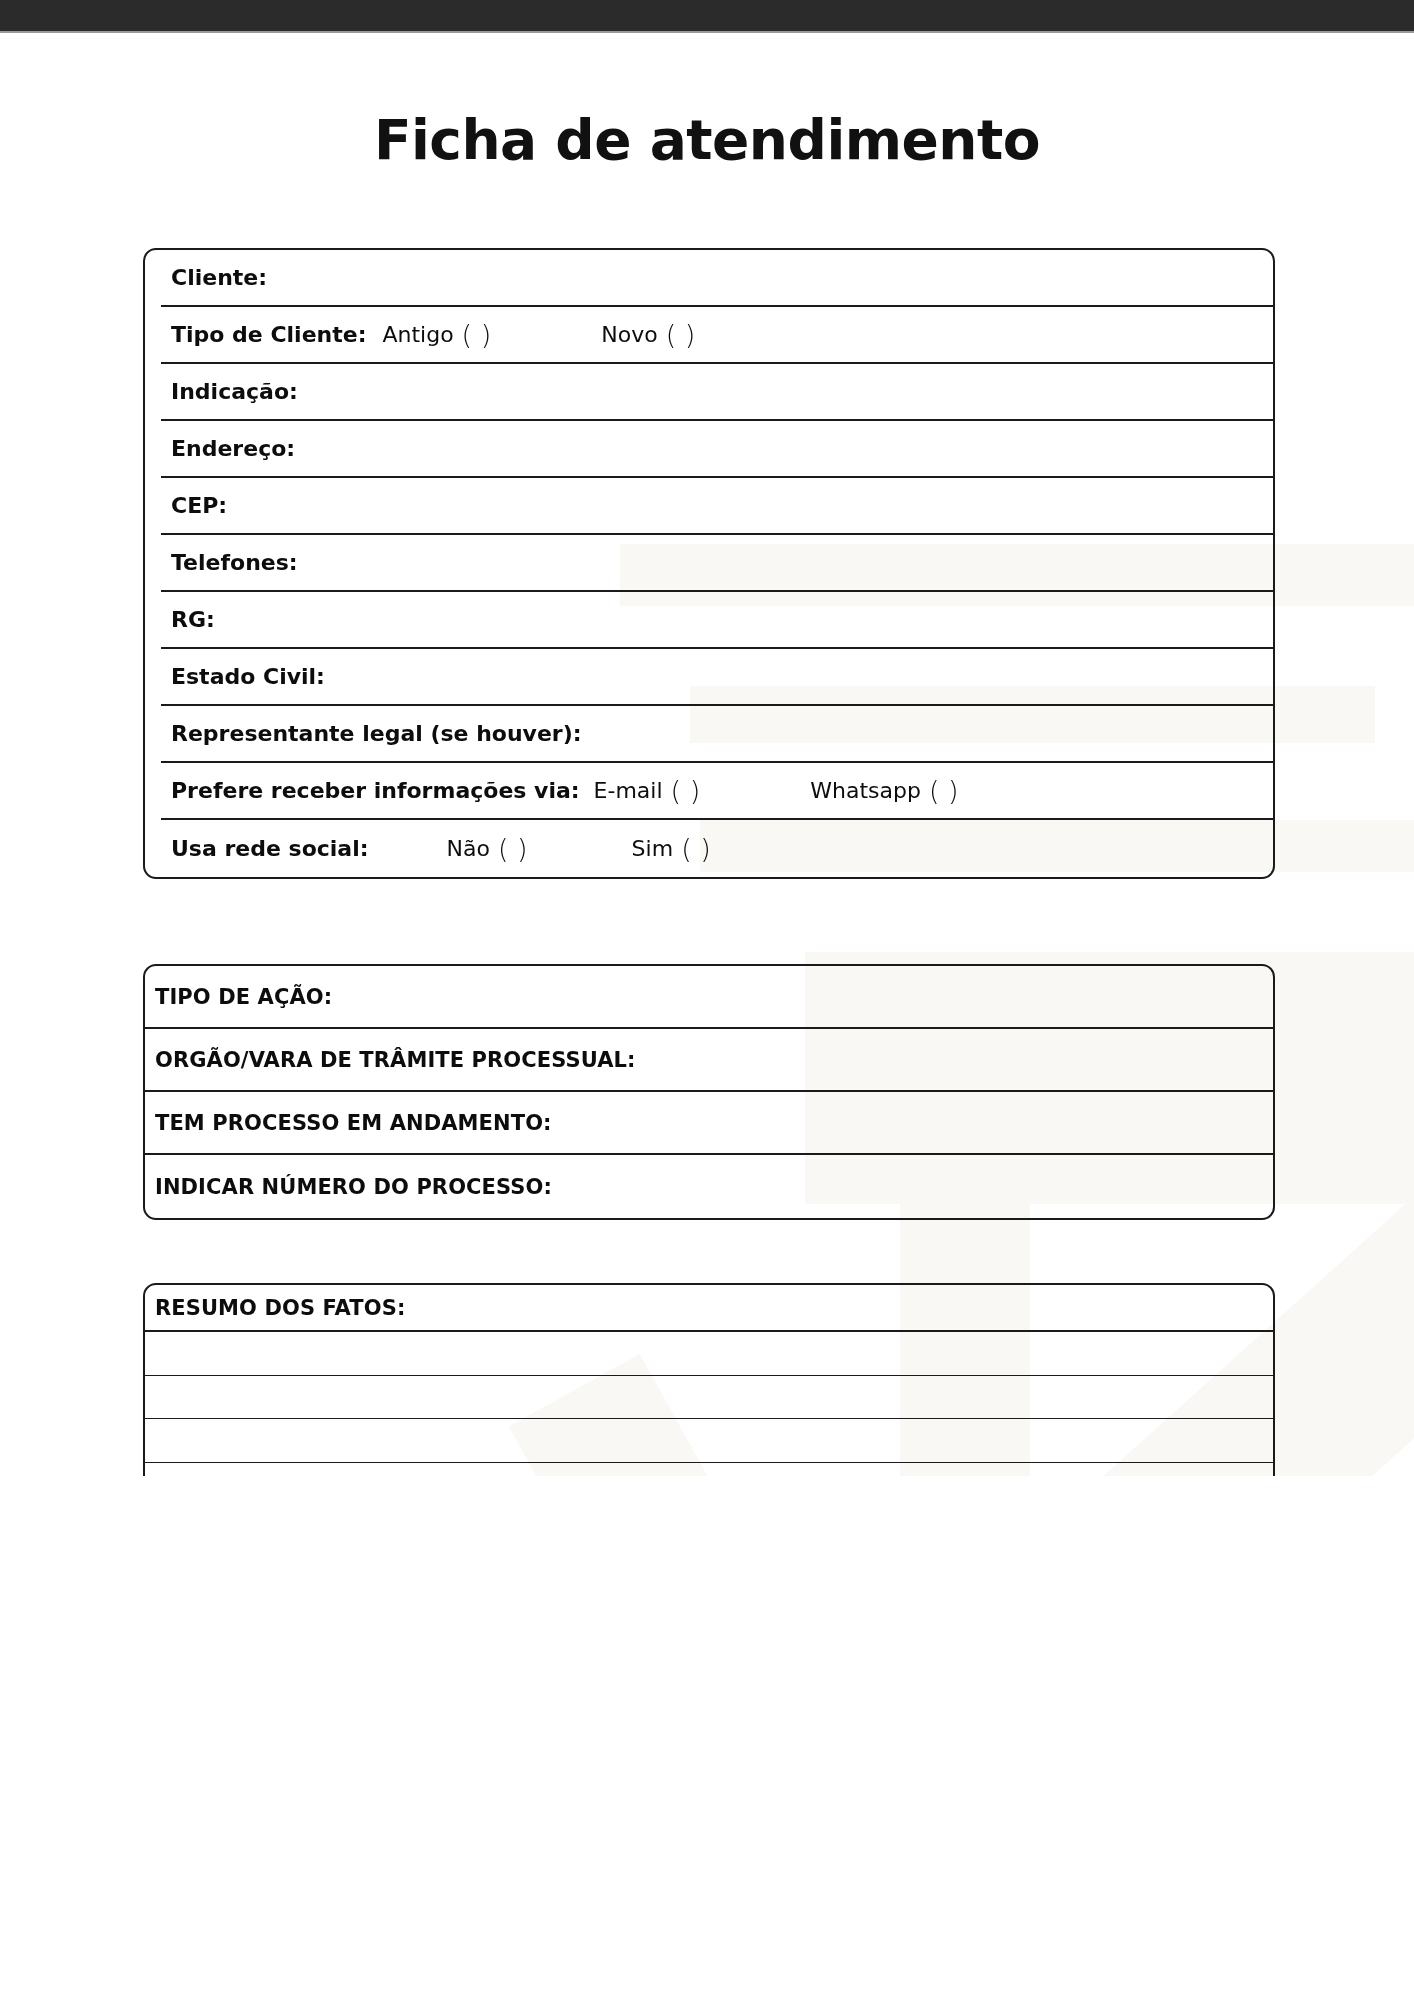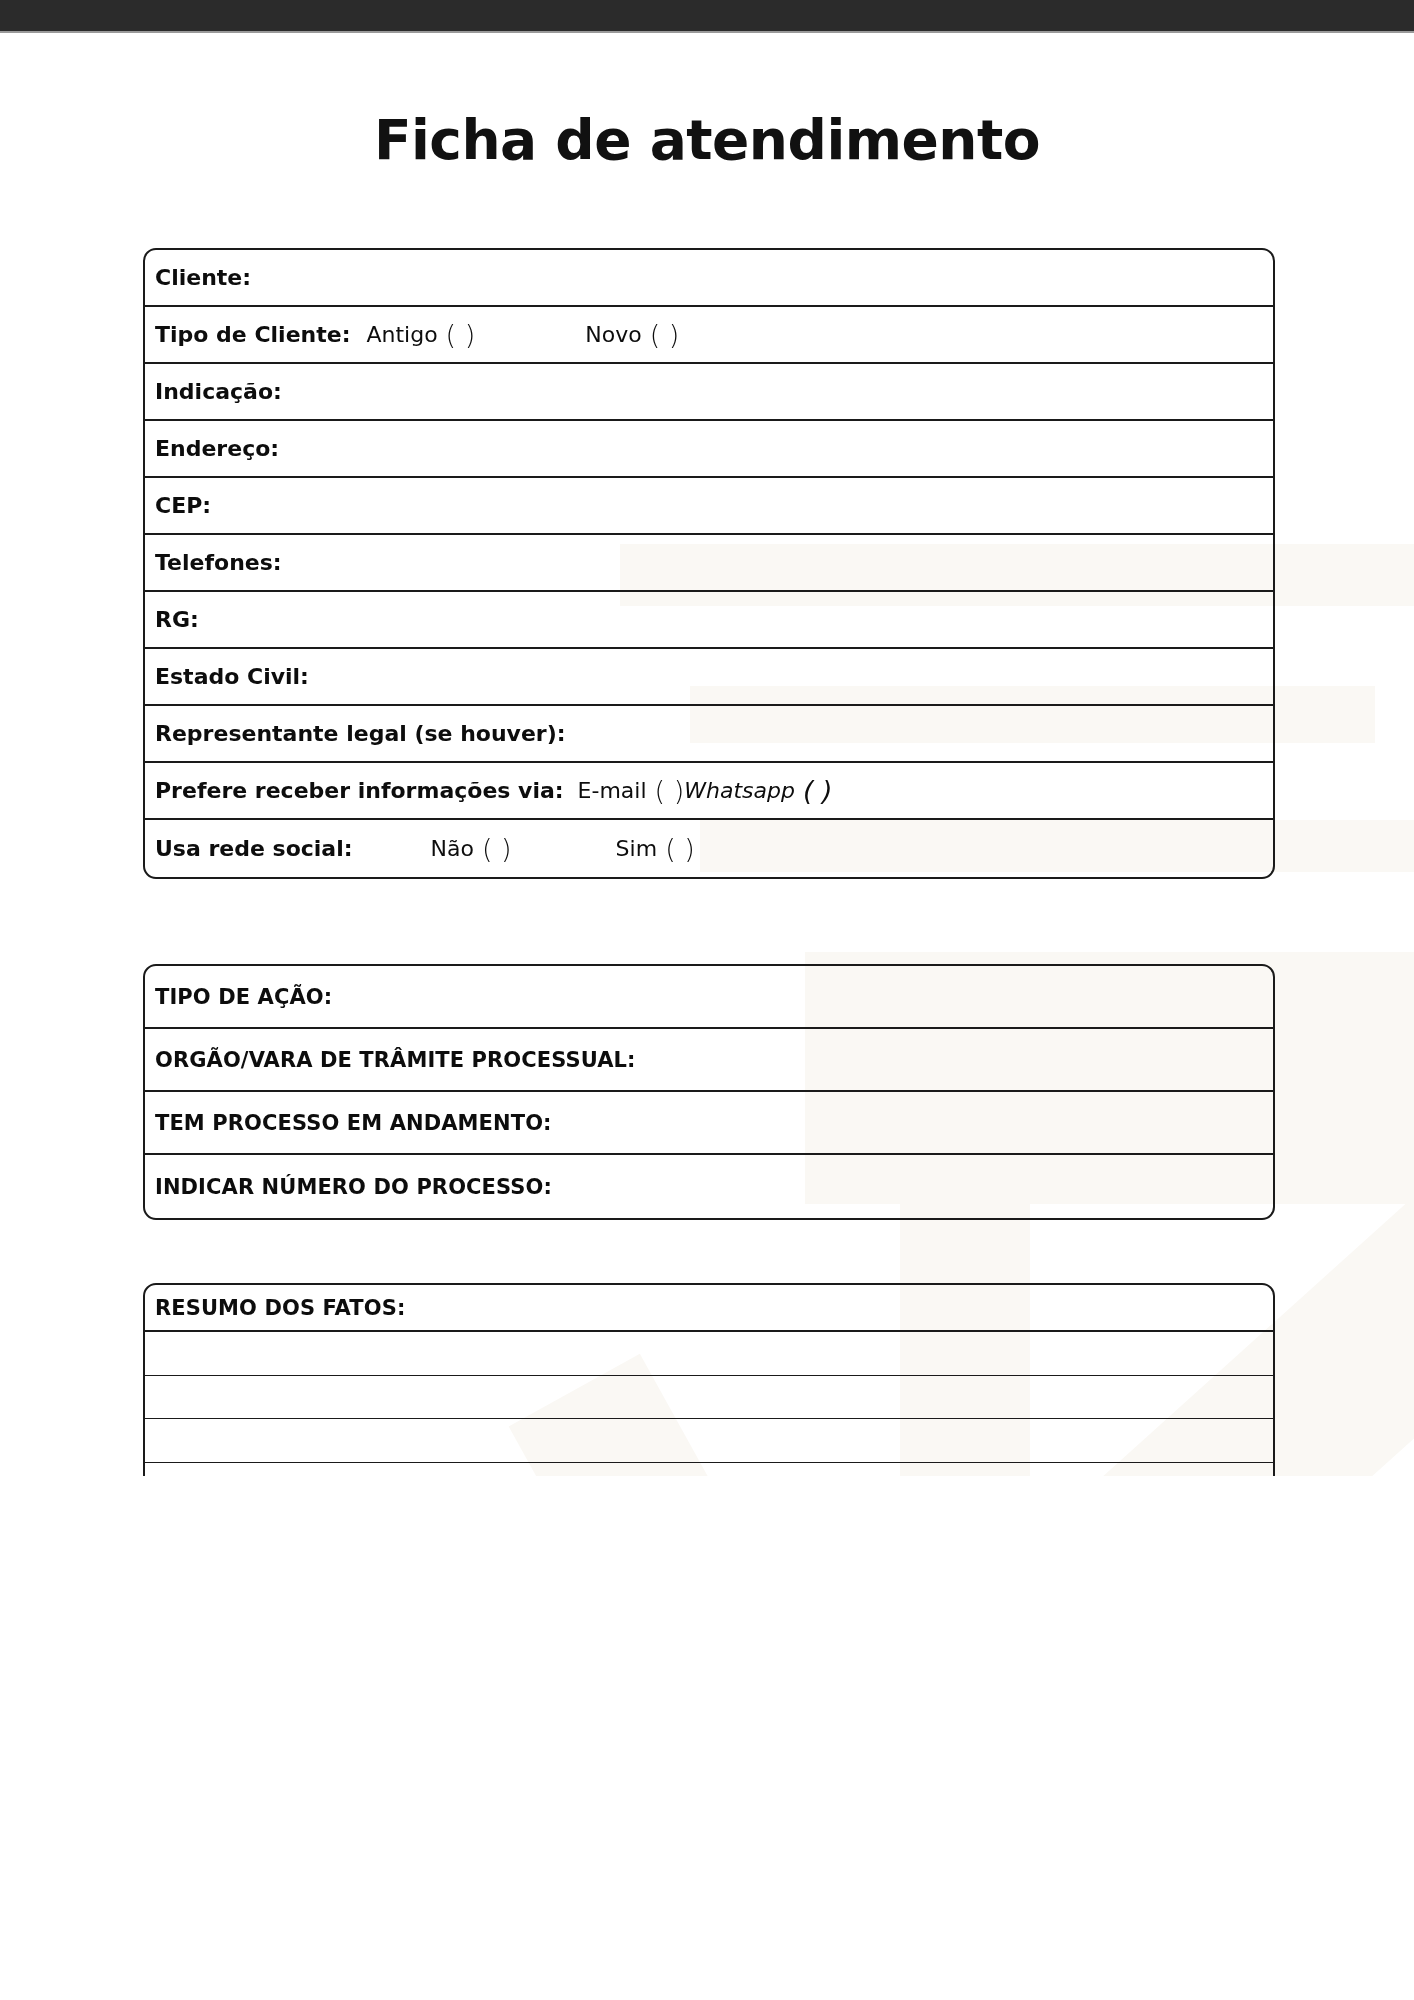--- a/index.html
+++ b/index.html
@@ -112,21 +112,21 @@
     white-space: nowrap;
   }
   .opt .paren {
     font-size: 27px;
     font-weight: 300;
     letter-spacing: 0;
     margin-left: 8px;
   }
 
   
-  #box-cliente { top: 248px; }
+  #box-cliente { top: 248px; padding-left: 16px; }
   #box-cliente .row { height: 57px; }
 
   
   #box-acao { top: 964px; }
   #box-acao .row { height: 63px; }
   #box-acao .lbl { font-size: 21px; letter-spacing: 0.1px; }
 
   
   #box-resumo { top: 1283px; }
   #box-resumo .row { height: 44px; }
@@ -203,21 +203,21 @@
       <span class="lbl">Representante legal (se houver):</span>
     </div>
 
     <div class="row">
       <span class="lbl">Prefere receber informações via:</span>
       <span class="opts">
         <span class="opt" style="margin-left:14px;">
           <span>E-mail</span>
           <span class="paren">(    )</span>
         </span>
-        <span class="opt" style="font-style:italic;">
+        <span class="opt" style="margin-left:110px;">
           <span>Whatsapp</span>
           <span class="paren">(    )</span>
         </span>
       </span>
     </div>
 
     <div class="row">
       <span class="lbl">Usa rede social:</span>
       <span class="opts">
         <span class="opt" style="margin-left:78px;">

